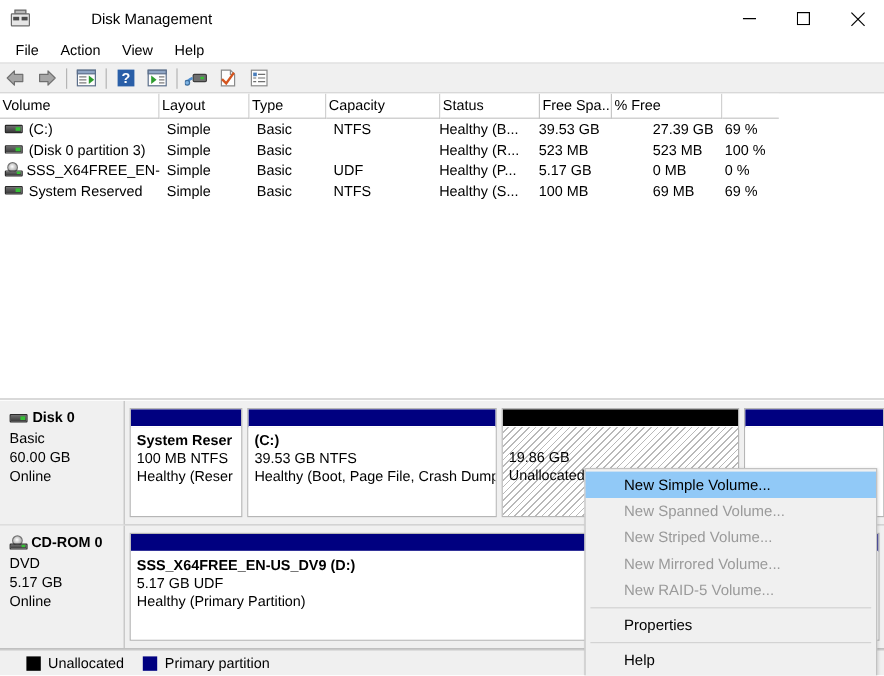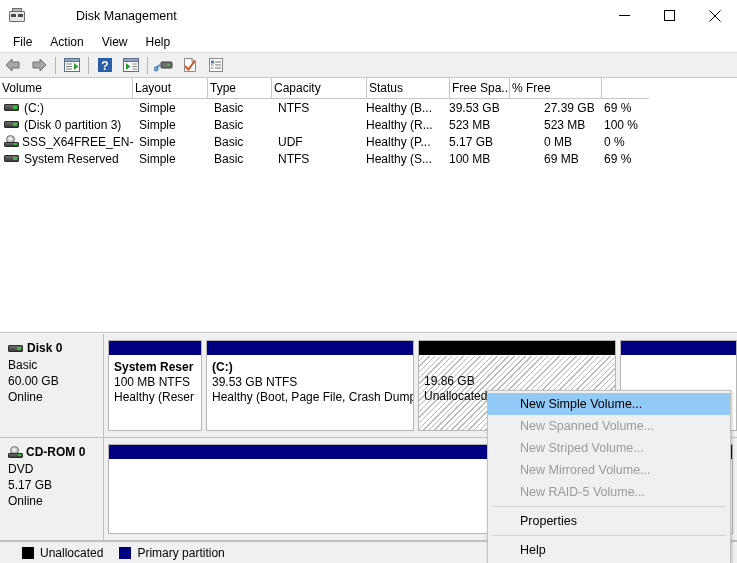--- a/index.html
+++ b/index.html
@@ -540,20 +540,25 @@
             </span>
           <span>CD-ROM 0</span>
         </div>
         <div>DVD</div>
         <div>5.17 GB</div>
         <div>Online</div>
       </div>
       <div class="parts">
         <div class="part" style="width:625px">
           <div class="capbar"></div>
+          <div class="pbody">
+            <div class="ptitle">SSS_X64FREE_EN-US_DV9  (D:)</div>
+            <div>5.17 GB UDF</div>
+            <div>Healthy (Primary Partition)</div>
+          </div>
         </div>
       </div>
     </div>
   </div>
 
   <div class="legend">
     <span class="sw" style="background:#000000"></span>
     <span class="lbl">Unallocated</span>
     <span class="sw" style="background:#000080"></span>
     <span class="lbl">Primary partition</span>

